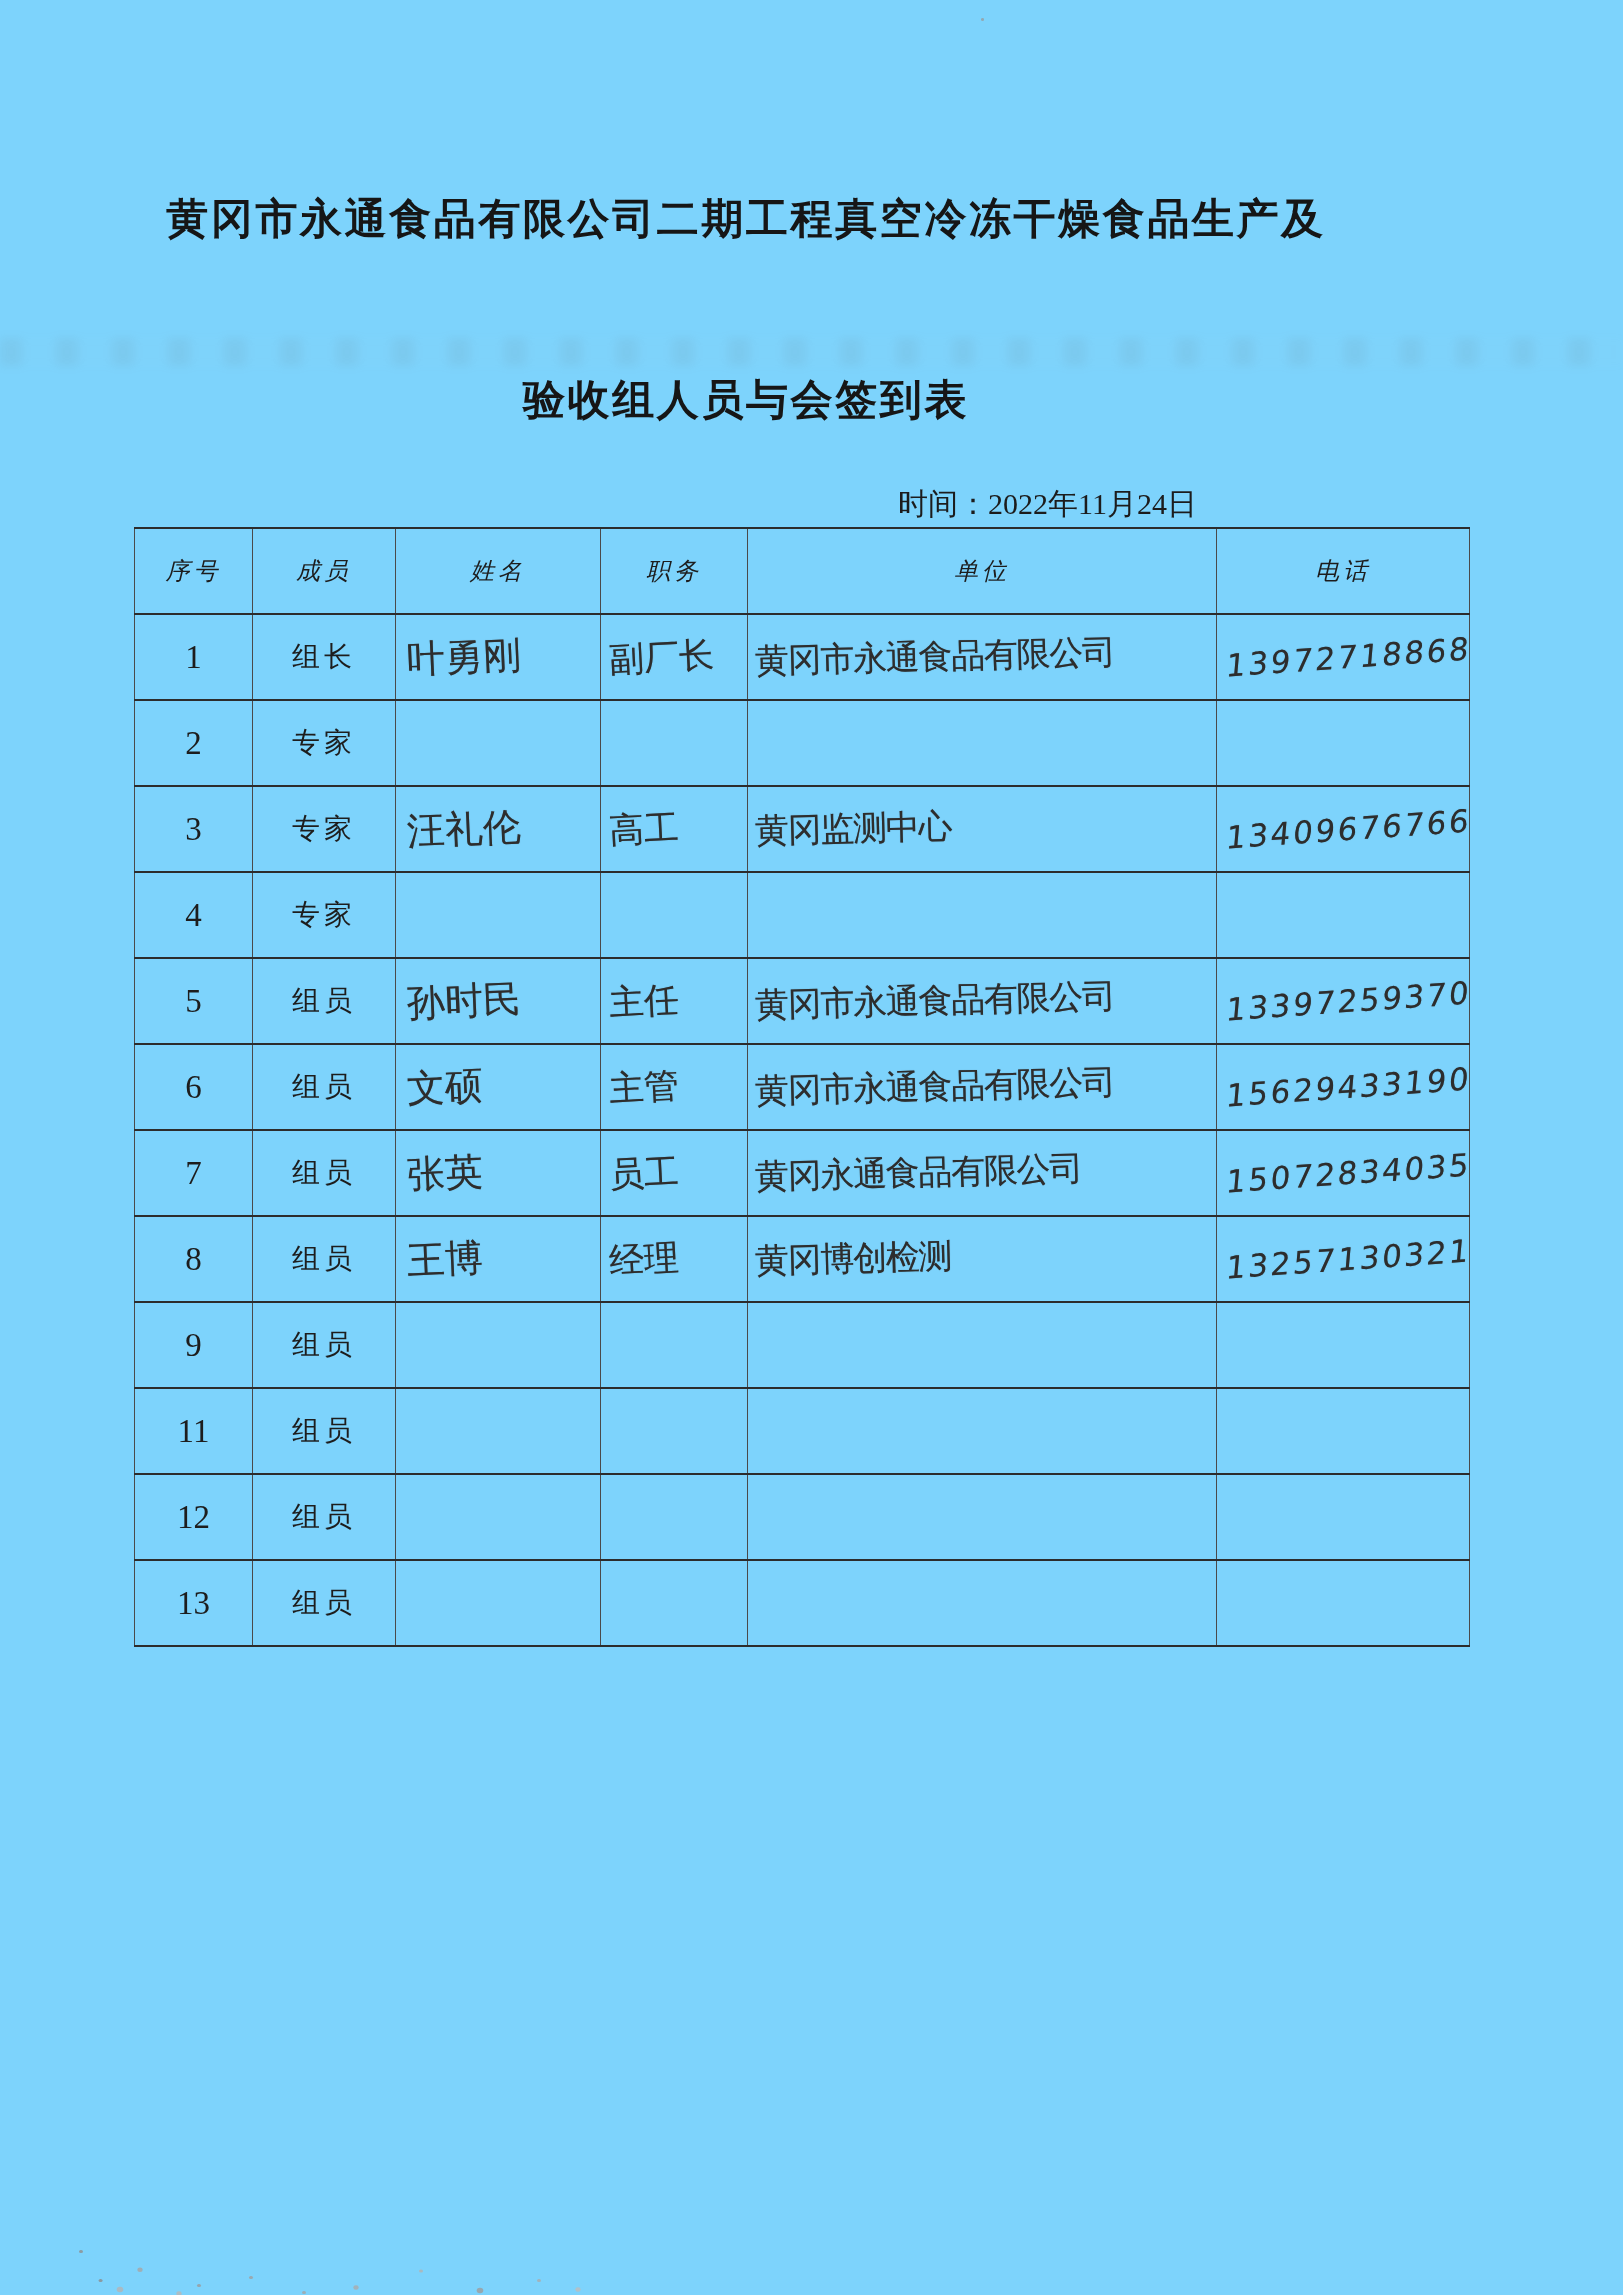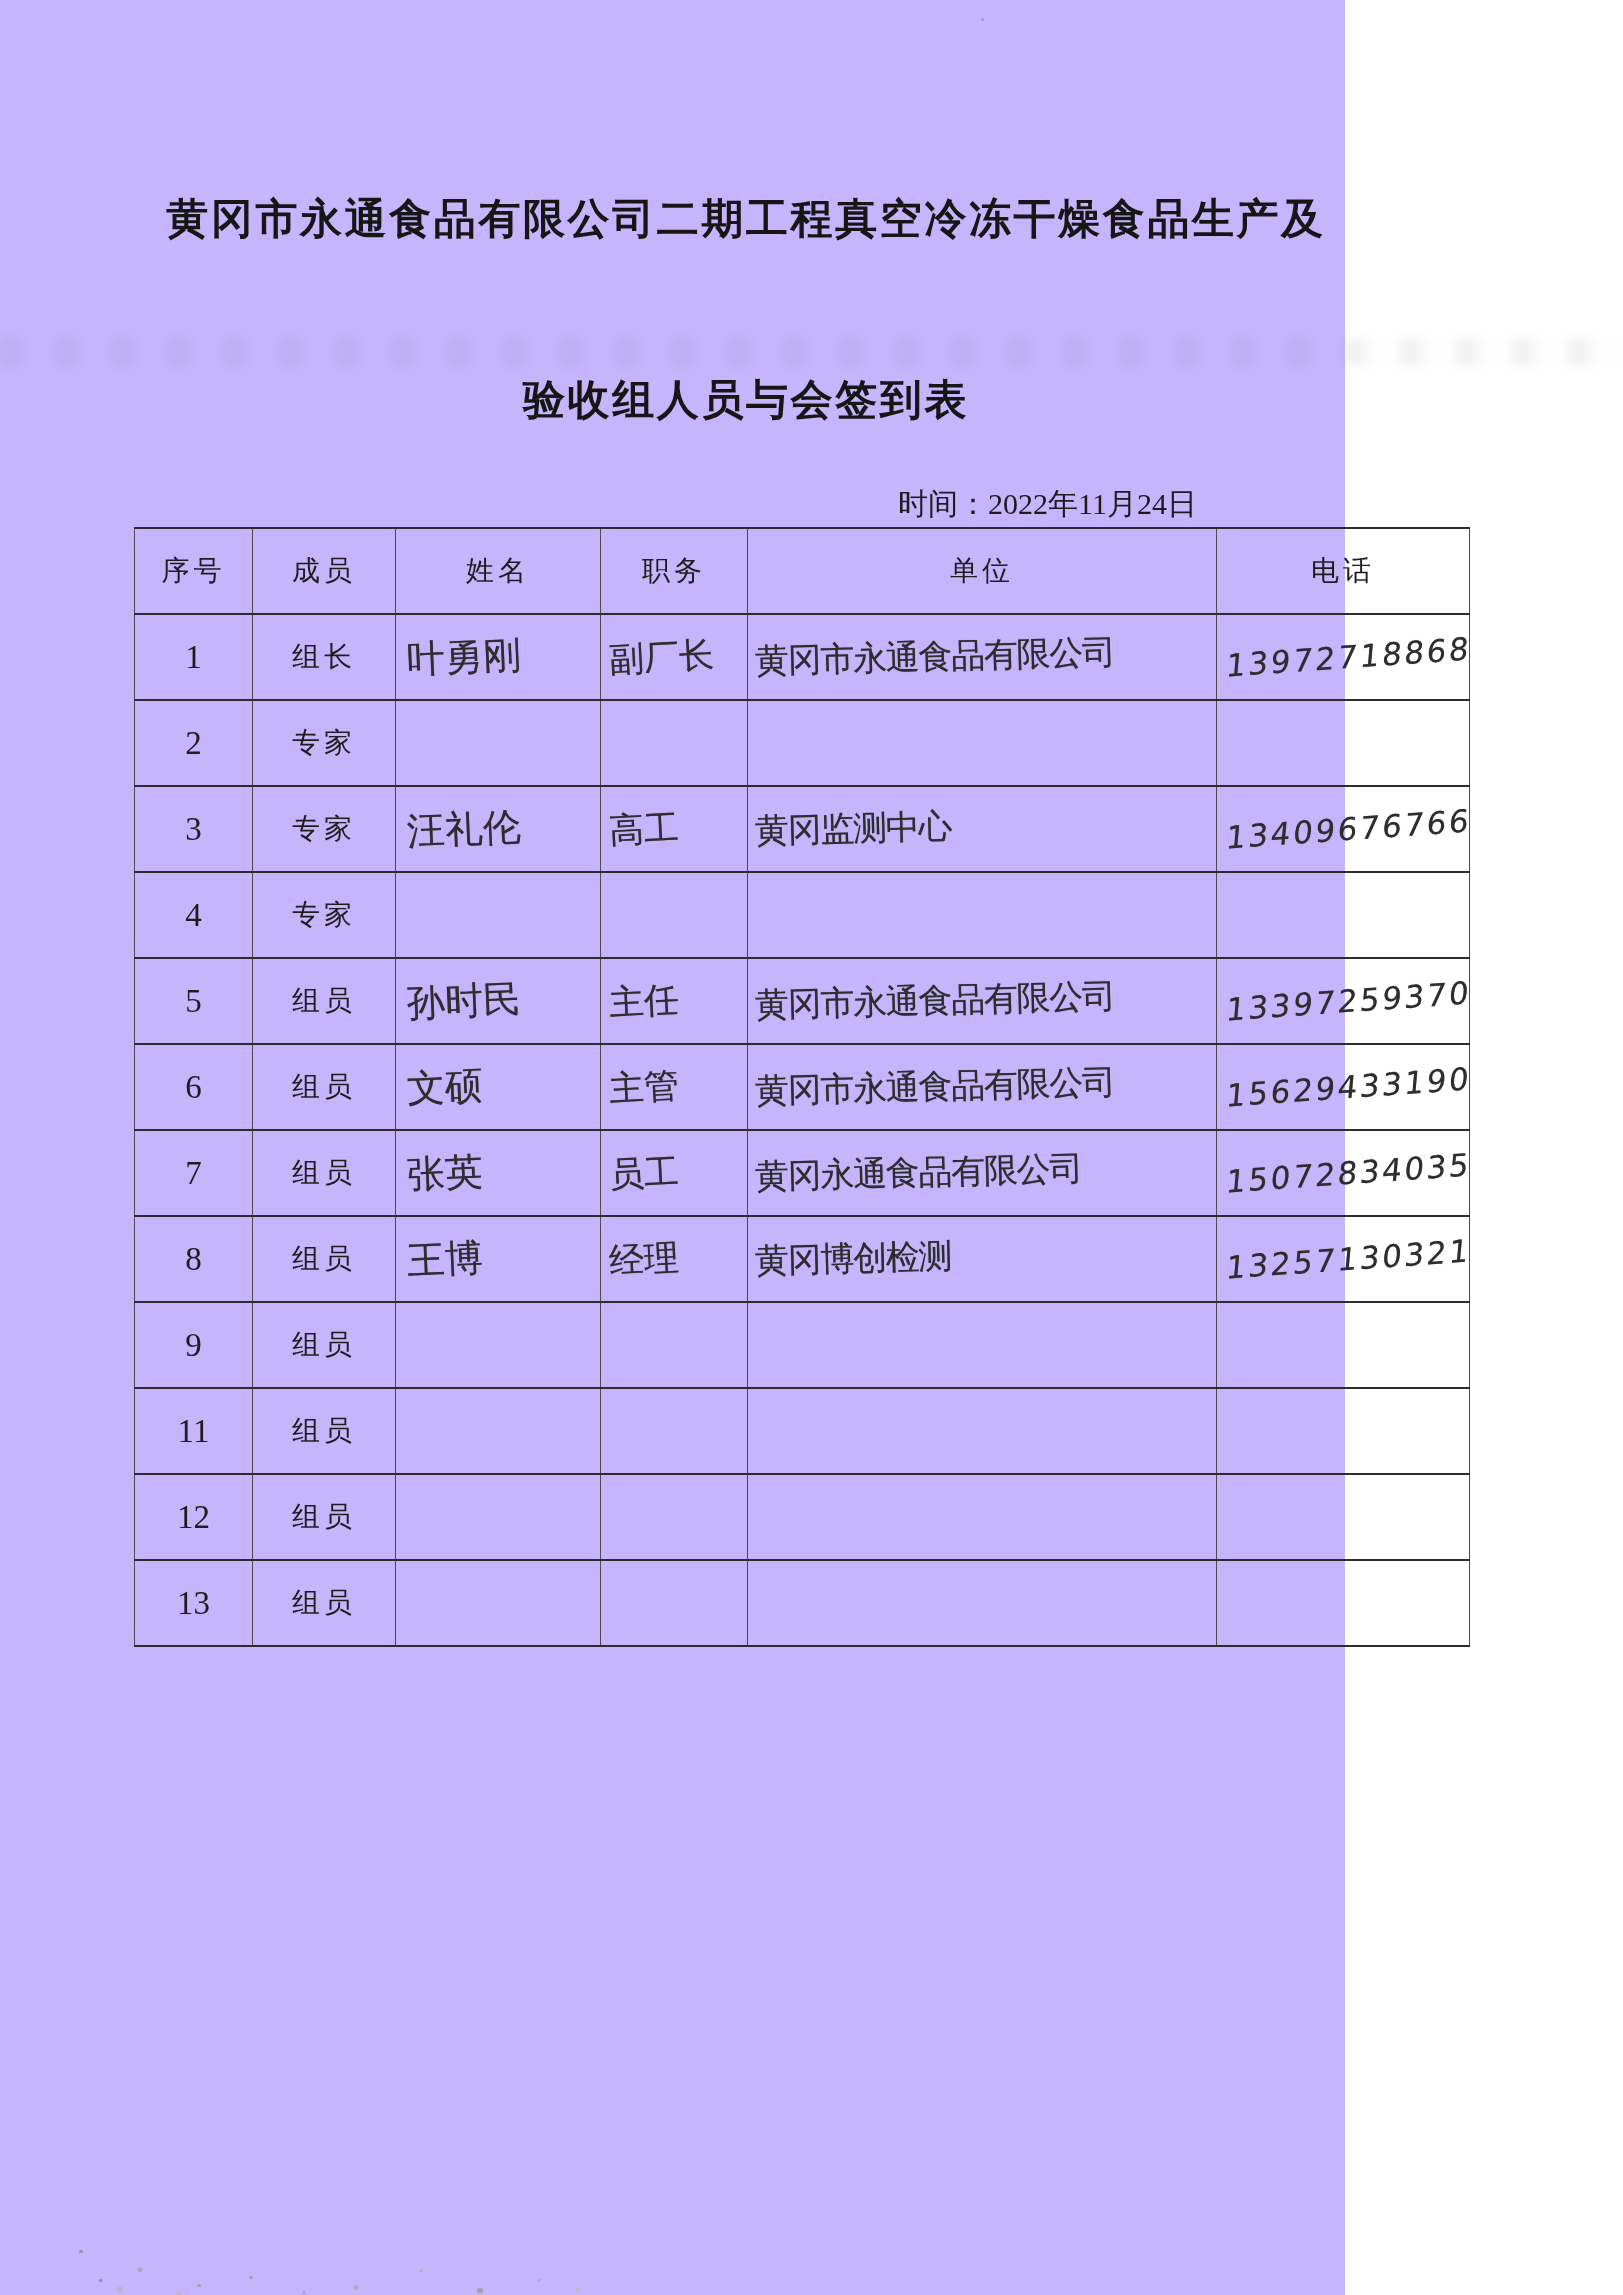--- a/index.html
+++ b/index.html
@@ -5,22 +5,22 @@
   html,body { margin:0; padding:0; }
   body {
     width:1623px; height:2295px;
     background:#ffffff;
     font-family:"Liberation Serif", serif;
     color:#1f1f1f;
     overflow:hidden;
   }
   .page {
     position:relative;
-    width:1345px; height:2295px;
-    background:#c4b5fd;
+    width:1623px; height:2295px;
+    background:#7dd3fc;
   }
 
   
   .title-line {
     position:absolute; left:52px; width:1388px;
     text-align:center;
     font-family:"Liberation Sans", sans-serif;
     font-weight:700;
     font-size:42px;
     letter-spacing:2.6px;
@@ -63,24 +63,25 @@
     border-top:2.6px solid #2c2c2c;
     border-bottom:2.6px solid #2c2c2c;
     padding:0;
     overflow:visible;
     vertical-align:middle;
   }
   .signin-table tr { height:86px; }
   .signin-table th {
     font-family:"Liberation Serif", serif;
     font-weight:400;
-    font-size:28px;
+    font-size:24px;
     letter-spacing:3.9px;
     color:#1d1d1d;
     text-align:center;
+    font-style:italic;
   }
   td.c-no   { text-align:center; font-size:33px; }
   td.c-role { text-align:center; }
   td.c-role .print { font-size:28px; letter-spacing:3.9px; }
   td.c-name, td.c-title, td.c-unit, td.c-phone { text-align:left; }
 
   .print { font-family:"Liberation Serif", serif; color:#1d1d1d; }
 
   
   .hand {

